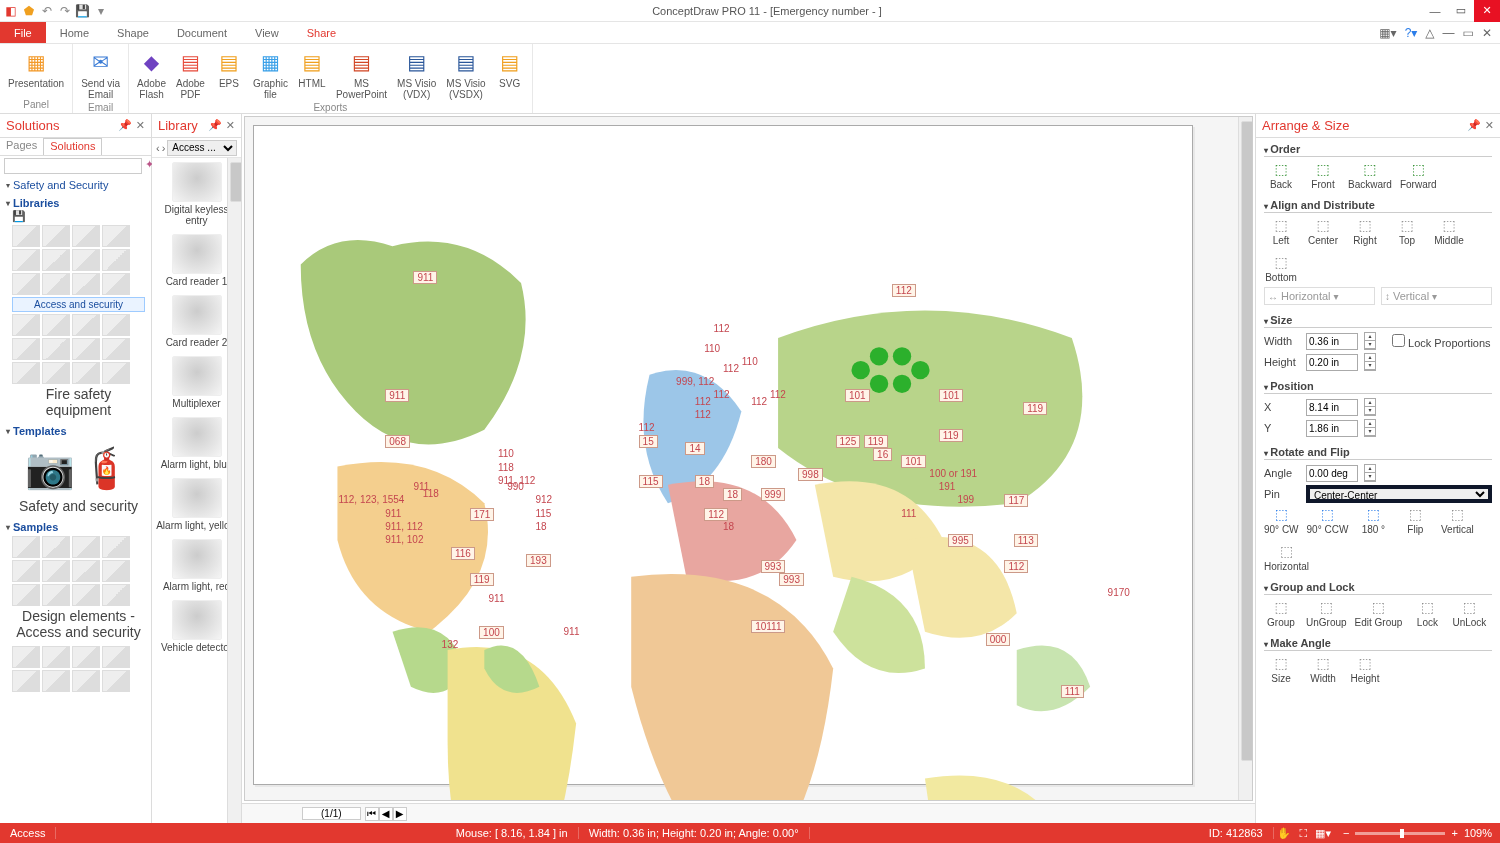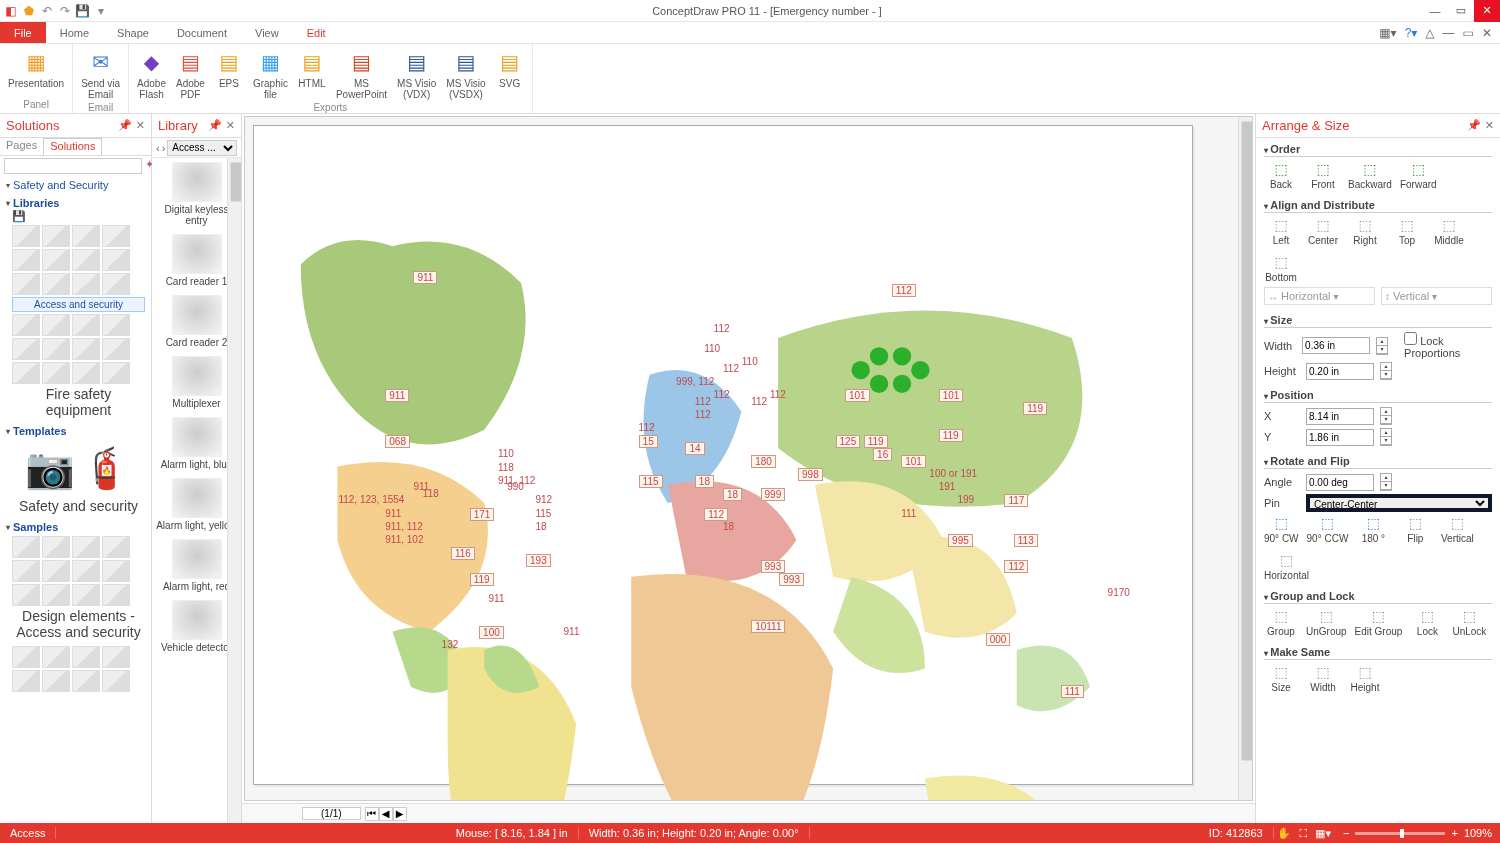--- a/index.html
+++ b/index.html
@@ -67,21 +67,21 @@
 .sect{margin-bottom:8px}
 .sect .stitle{font-weight:600;color:#444;border-bottom:1px solid #ccc;padding:1px 0;margin-bottom:4px;font-size:11px}
 .sect .stitle::before{content:"▾ ";font-size:8px}
 .brow{display:flex;gap:8px;flex-wrap:wrap}
 .bcol{display:flex;flex-direction:column;align-items:center;gap:2px;min-width:34px}
 .bcol .bi{width:22px;height:16px;display:flex;align-items:center;justify-content:center;color:#2a8c2a;font-size:14px}
 .bcol .bi.gray{color:#888}
 .bcol .bt{font-size:10px}
 .frow{display:flex;align-items:center;gap:6px;margin:3px 0;font-size:11px}
 .frow label{width:36px;color:#444}
-.frow input[type=text]{width:68px;border:1px solid #aaa;height:17px;font-size:10px;padding:0 2px}
+.frow input[type=text]{width:52px;border:1px solid #aaa;height:17px;font-size:10px;padding:0 2px}
 .frow .spin{display:flex;flex-direction:column;border:1px solid #aaa}
 .frow .spin span{font-size:6px;height:8px;line-height:7px;width:10px;text-align:center;border-bottom:1px solid #aaa}
 .frow select{flex:1;height:18px;border:4px solid #0f172a;font-size:10px}
 .adrow{display:flex;gap:6px;margin-top:4px}
 .adrow .half{flex:1;display:flex;align-items:center;gap:3px;border:1px solid #ddd;height:18px;padding:0 3px;font-size:10px;color:#999}
 .statusbar{height:20px;background:#e2382f;color:#fff;display:flex;align-items:center;font-size:11px}
 .statusbar .cell{padding:0 10px;border-right:1px solid rgba(255,255,255,.25)}
 .statusbar .flex{flex:1}
 .statusbar .zoom{display:flex;align-items:center;gap:6px;padding:0 8px}
 .statusbar .slider{width:90px;height:3px;background:rgba(255,255,255,.5);position:relative}
@@ -108,21 +108,21 @@
     <div class="close">✕</div>
   </div>
 </div>
 
 <div class="menubar">
   <div class="tab file">File</div>
   <div class="tab">Home</div>
   <div class="tab">Shape</div>
   <div class="tab">Document</div>
   <div class="tab">View</div>
-  <div class="tab active">Edit</div>
+  <div class="tab active">Share</div>
   <div class="right">
     <span>▦▾</span>
     <span style="color:#2b7de9">?▾</span>
     <span>△</span>
     <span>—</span>
     <span>▭</span>
     <span>✕</span>
   </div>
 </div>
 
@@ -616,21 +616,21 @@
               <div class="bi gray">⬚</div>
               <div class="bt">Lock</div>
             </div>
             <div class="bcol">
               <div class="bi gray">⬚</div>
               <div class="bt">UnLock</div>
             </div>
           </div>
       </div>
       <div class="sect">
-        <div class="stitle">Make Same</div>
+        <div class="stitle">Make Angle</div>
         <div class="brow" id="mks-btns">
             <div class="bcol">
               <div class="bi gray">⬚</div>
               <div class="bt">Size</div>
             </div>
             <div class="bcol">
               <div class="bi gray">⬚</div>
               <div class="bt">Width</div>
             </div>
             <div class="bcol">

